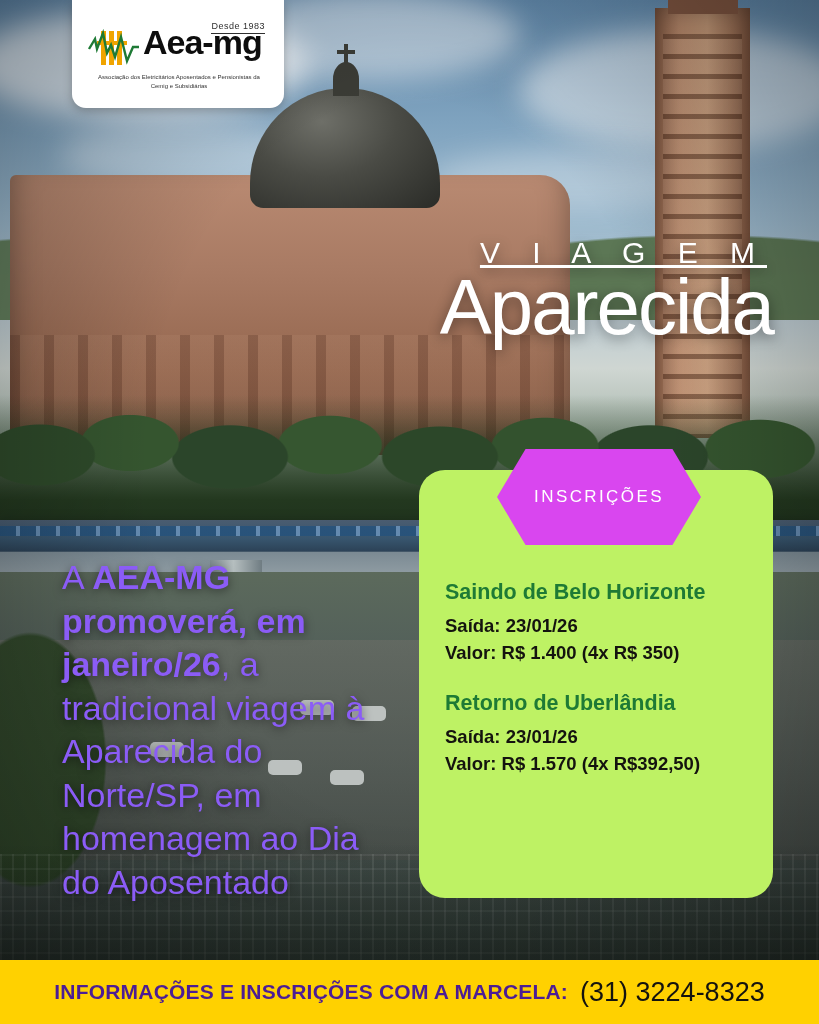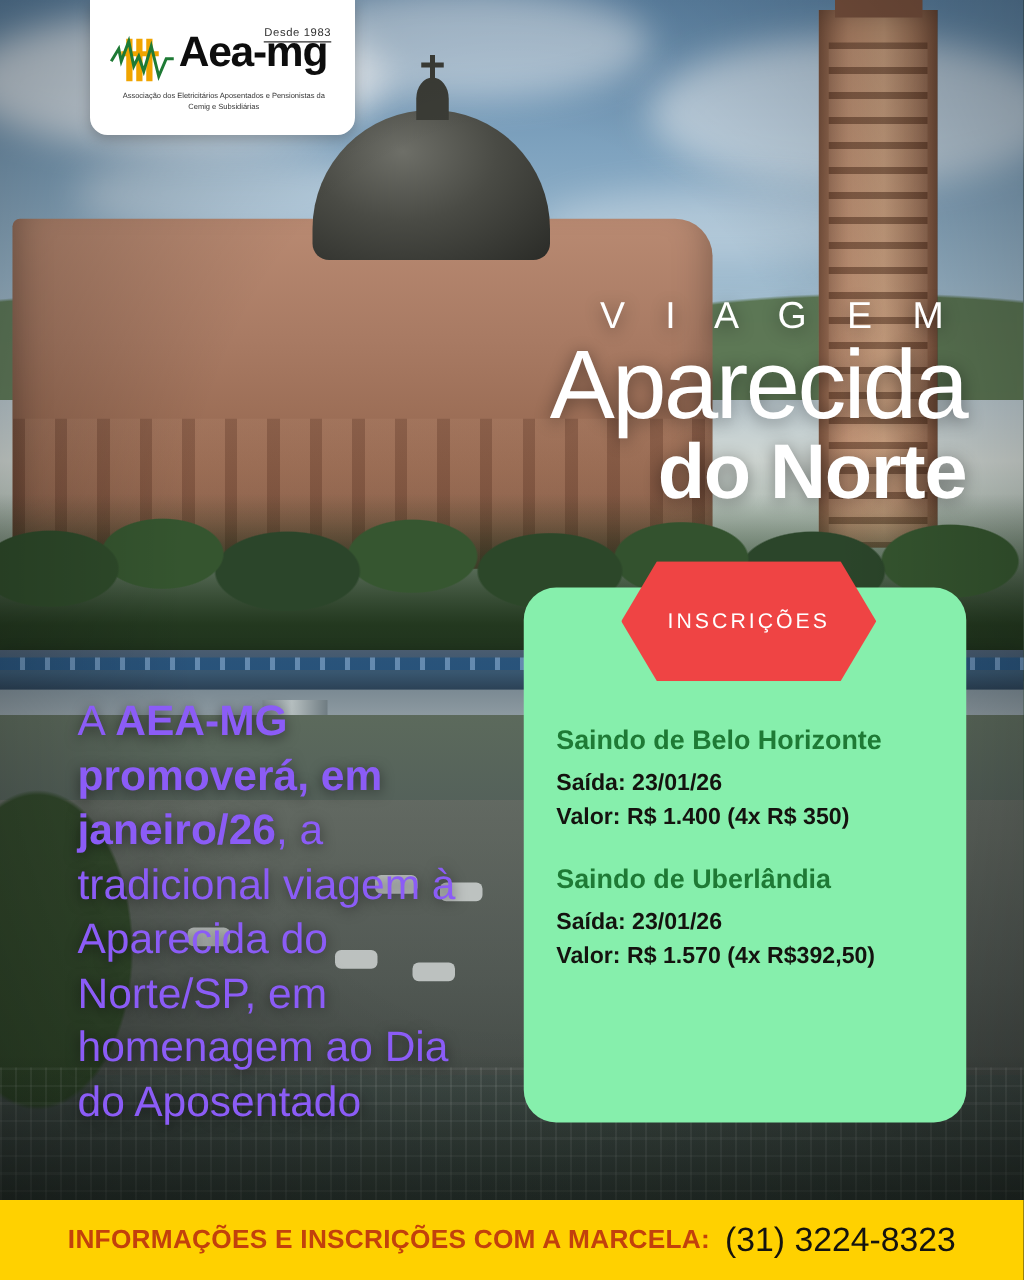--- a/index.html
+++ b/index.html
@@ -202,43 +202,43 @@
   .headline {
     position: absolute;
     right: 46px; top: 236px;
     text-align: right;
     z-index: 5;
     color: #fff;
     text-shadow: 0 3px 14px rgba(0,0,0,.45);
   }
   .h-kicker {
     font-size: 30px; letter-spacing: 12px; font-weight: 400;
-    margin-bottom: 2px; padding-right: 6px;
+    margin-bottom: 2px; padding-right: 6px; text-decoration: underline;
   }
   .h-main {
     font-size: 78px; font-weight: 400; line-height: .92; letter-spacing: -2px;
   }
   .h-sub {
     font-size: 62px; font-weight: 700; line-height: 1.02; letter-spacing: -1px;
     margin-top: 2px;
   }
 
   
   .panel {
     position: absolute;
     left: 419px; top: 470px; width: 354px; height: 428px;
-    background: #86efac;
+    background: #bef264;
     border-radius: 26px;
     z-index: 4;
   }
   .badge {
     position: absolute;
     left: 497px; top: 449px;
     width: 204px; height: 96px;
-    background: #ef4444;
+    background: #d946ef;
     z-index: 6;
     clip-path: polygon(14% 0%, 86% 0%, 100% 50%, 86% 100%, 14% 100%, 0% 50%);
     display: flex; flex-direction: column; align-items: center; justify-content: center;
     color: #fff;
   }
   .badge-top { font-size: 17px; letter-spacing: 2.4px; font-weight: 400; }
   .badge-bottom { font-size: 29px; font-weight: 700; letter-spacing: .5px; margin-top: 1px; }
 
   .panel-content {
     position: absolute; left: 26px; right: 22px; top: 110px;
@@ -261,21 +261,21 @@
   }
   .blurb b { font-weight: 700; }
 
   
   .footer {
     position: absolute; left: 0; right: 0; bottom: 0; height: 64px;
     background: #ffd100;
     display: flex; align-items: center; justify-content: center; gap: 12px;
     z-index: 7;
   }
-  .footer-label { font-size: 21px; font-weight: 700; color: #c2410c; letter-spacing: .2px; }
+  .footer-label { font-size: 21px; font-weight: 700; color: #4c1d95; letter-spacing: .2px; }
   .footer-phone { font-size: 27px; font-weight: 400; color: #14130f; }
 </style>
 </head>
 <body>
 
 <div id="poster">
 
   <div class="photo">
     <div class="cloud c1"></div>
     <div class="cloud c2"></div>
@@ -324,40 +324,39 @@
         </svg>
       </div>
       <div class="logo-name">Aea-mg</div>
       <div class="logo-sub">Associação dos Eletricitários Aposentados e Pensionistas da Cemig e Subsidiárias</div>
     </div>
   </div>
 
   <div class="headline">
     <div class="h-kicker">V I A G E M</div>
     <div class="h-main">Aparecida</div>
-    <div class="h-sub">do Norte</div>
   </div>
 
   <div class="blurb">
     <span>A </span><b>AEA-MG promoverá, em janeiro/26</b><span>, a tradicional viagem à Aparecida do Norte/SP, em homenagem ao Dia do Aposentado</span>
   </div>
 
   <div class="panel">
     <div class="panel-content">
 
       <div>
         <div class="city-title">Saindo de Belo Horizonte</div>
         <div class="city-line">Saída: 23/01/26</div>
         <div class="city-line">Valor: R$ 1.400 (4x R$ 350)</div>
       </div>
 
       <div class="block-gap"></div>
 
       <div>
-        <div class="city-title">Saindo de Uberlândia</div>
+        <div class="city-title">Retorno de Uberlândia</div>
         <div class="city-line">Saída: 23/01/26</div>
         <div class="city-line">Valor: R$ 1.570  (4x R$392,50)</div>
       </div>
 
     </div>
   </div>
 
   <div class="badge">
     <div class="badge-top">INSCRIÇÕES</div>
   </div>

